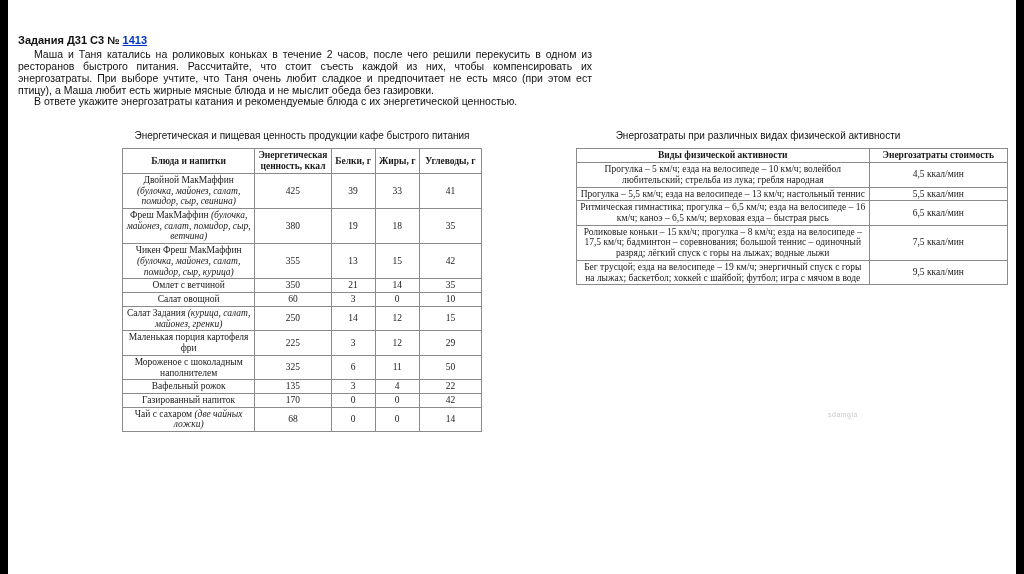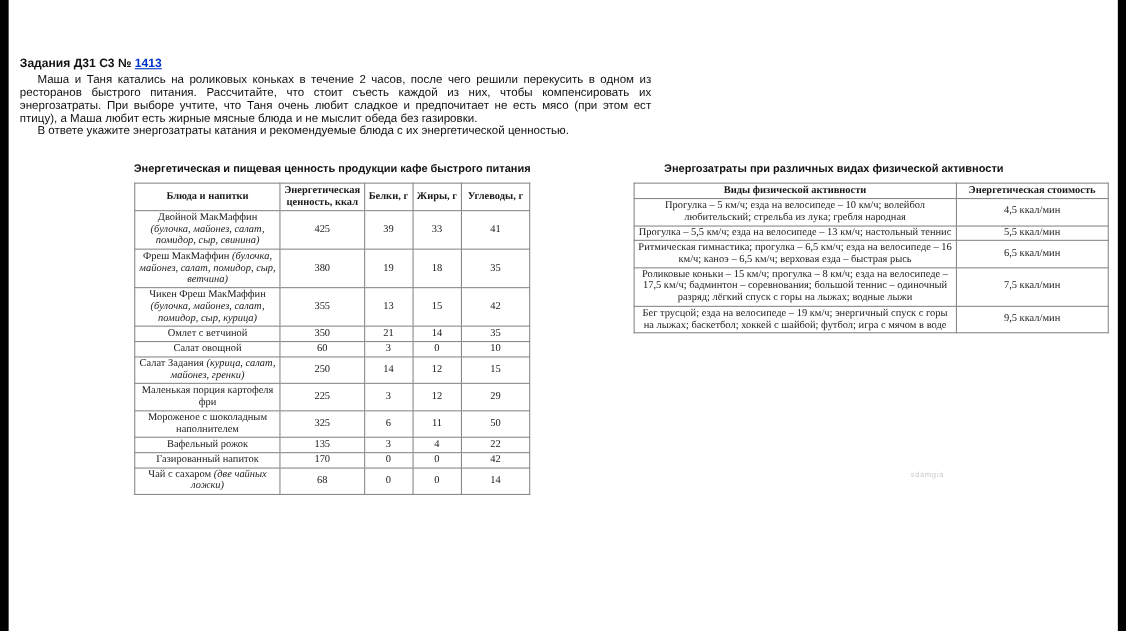--- a/index.html
+++ b/index.html
@@ -13,21 +13,21 @@
   }
   .edge-bar {
     position:absolute; top:0; bottom:0; width:8px; background:#000;
   }
   .edge-bar.left { left:0; }
   .edge-bar.right { right:0; }
 
   .content {
     position:absolute; left:8px; right:8px; top:0; bottom:0;
     background:#fff;
-    padding:52px 0 0 10px;
+    padding:34px 0 0 10px;
     box-sizing:border-box;
   }
 
   .task-title {
     font-size:11px; font-weight:bold; margin:0 0 3px 0;
   }
   .task-link {
     color:#0033cc; text-decoration:underline; font-weight:bold; cursor:pointer;
   }
   .para {
@@ -37,21 +37,21 @@
     color:#111;
   }
 
   .tables { position:relative; margin-top:22px; height:430px; }
 
   .table-block { position:absolute; top:0; }
   .table-block.food { left:102px; width:364px; }
   .table-block.activity { left:558px; width:364px; }
 
   .table-title {
-    font-size:10px; font-weight:bold; text-align:center;
+    font-size:10px; font-weight:normal; text-align:center;
     margin-bottom:7px; color:#111;
   }
 
   table { border-collapse:collapse; table-layout:fixed; margin:0 auto; }
   .food table { width:360px;border-radius:13px; }
   .activity table { width:432px; }
 
   th, td {
     border:1px solid #8a8a8a;
     padding:1px 2px;
@@ -193,21 +193,21 @@
     <div class="table-block activity">
       <div class="table-title">Энергозатраты при различных видах физической активности</div>
       <table>
         <colgroup>
           <col style="width:243px">
             <col style="width:115px">
         </colgroup>
         <thead>
           <tr>
             <th>Виды физической активности</th>
-            <th>Энергетическая стоимость</th>
+            <th>Энергозатраты стоимость</th>
           </tr>
         </thead>
         <tbody>
             <tr>
               <td>Прогулка – 5 км/ч; езда на велосипеде – 10 км/ч; волейбол любительский; стрельба из лука; гребля народная</td>
               <td>4,5 ккал/мин</td>
             </tr>
             <tr>
               <td>Прогулка – 5,5 км/ч; езда на велосипеде – 13 км/ч; настольный теннис</td>
               <td>5,5 ккал/мин</td>

